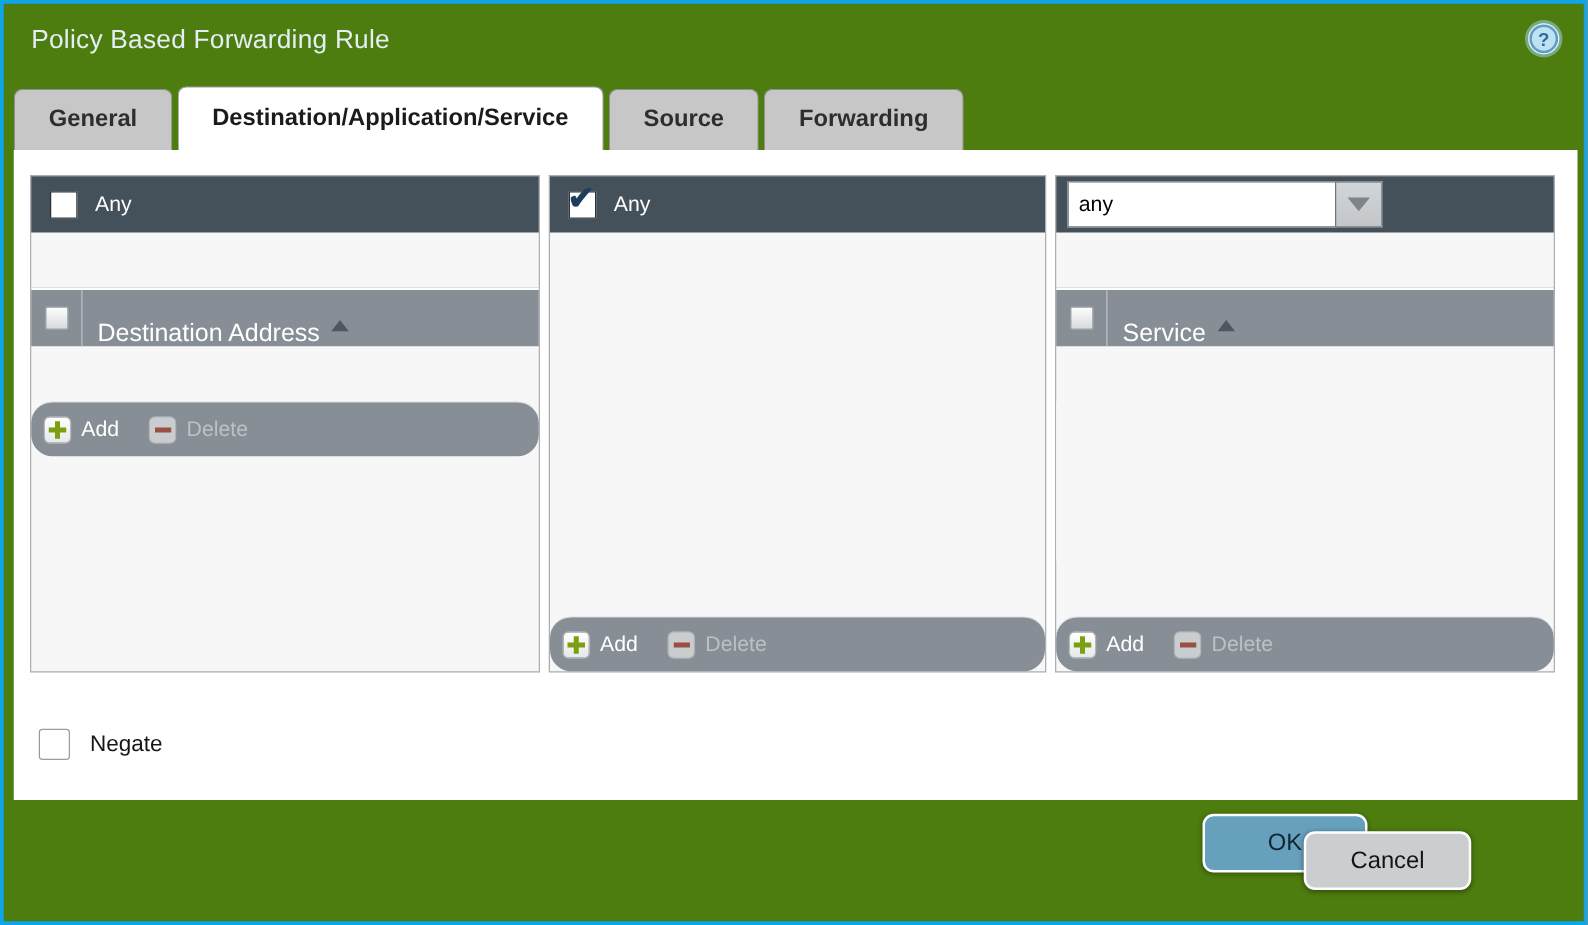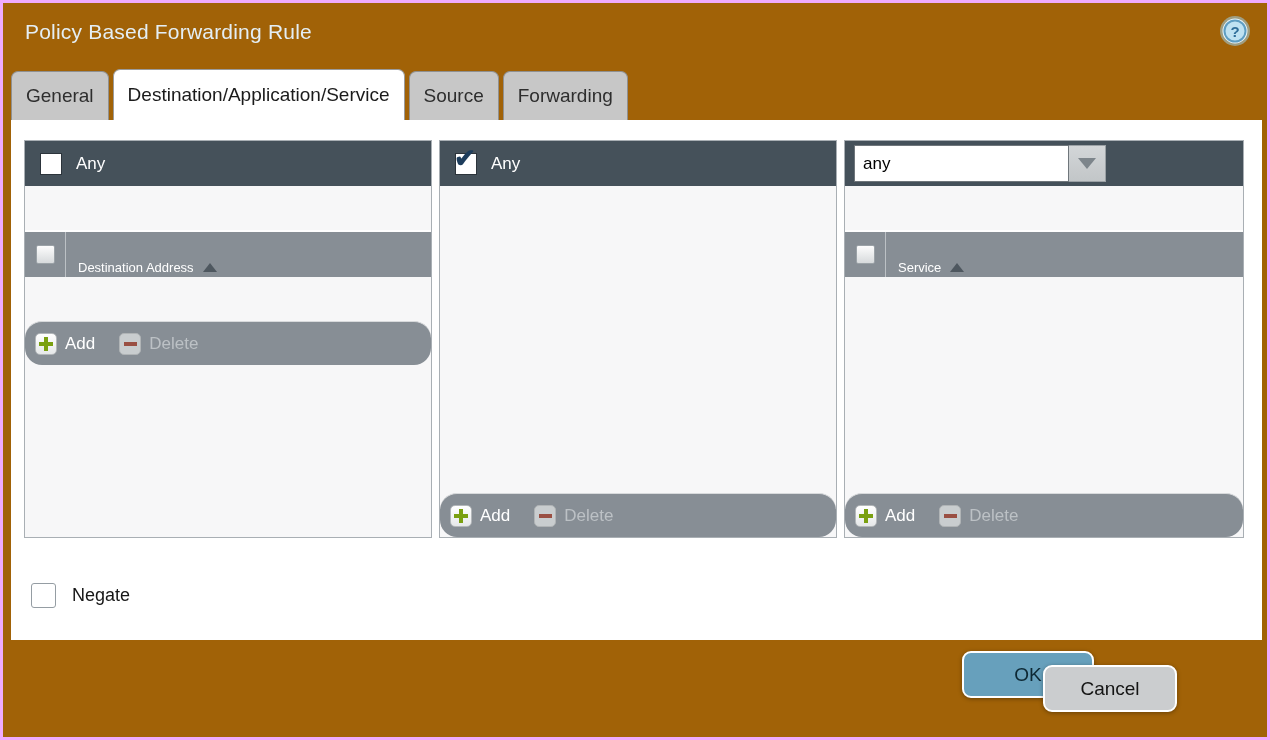--- a/index.html
+++ b/index.html
@@ -1,32 +1,32 @@
 <!DOCTYPE html>
 <html><head>
 <meta charset="utf-8">
 <style>
   * { margin:0; padding:0; box-sizing:border-box; }
   body { font-family:"Liberation Sans", sans-serif; background:#333; }
   .window {
     position:relative; width:1270px; height:740px;
-    background:#a16207; border:3px solid #f0abfc; overflow:hidden;
+    background:#4d7c0f; border:3px solid #0ea5e9; overflow:hidden;
   }
   .dlg-title {
     position:absolute; left:22px; top:17px;
     font-size:21px; font-weight:400; color:#e4eef4; letter-spacing:.2px;
   }
   .help-btn { position:absolute; right:16px; top:12px; width:32px; height:32px; cursor:pointer; }
 
   
   .tabs { position:absolute; left:8px; top:66px; height:51px; display:flex; align-items:flex-end; gap:4px; z-index:4; }
   .tab {
-    height:49px; display:flex; align-items:center; padding:0 14px;
+    height:49px; display:flex; align-items:center; padding:0 27px;
     background:#c7c7c7; border:1px solid #909090; border-bottom:none;
-    border-radius:7px 7px 0 0; font-size:19px; color:#2e2e2e; cursor:pointer; white-space:nowrap;
+    border-radius:7px 7px 0 0; font-size:19px; color:#2e2e2e; cursor:pointer; white-space:nowrap;font-weight:bold;
   }
   .tab.active {
     height:51px; background:#ffffff; color:#1b1b1b; border-color:#9b9b9b; z-index:6;
   }
 
   .content { position:absolute; left:8px; top:117px; width:1251px; height:520px; background:#fff; z-index:3; }
 
   
   .panel {
     position:absolute; top:20px; height:398px; display:flex; flex-direction:column;
@@ -39,21 +39,21 @@
   .panel-top {
     flex:none; height:45px; background:#45515a; display:flex; align-items:center; padding:0 9px;
   }
   .panel-top .any-label { color:#fff; font-size:17px; margin-left:14px; }
 
   .panel-colhead {
     flex:none; height:47px; background:#878e95; display:flex; align-items:center;
     border-top:2px solid #fefefe;
   }
   .cb-cell { width:41px; height:100%; flex:none; display:flex; align-items:center; justify-content:center; border-right:1px solid #bcc1c5; }
-  .colhead-label { color:#fff; font-size:13px; margin-left:12px; display:flex; align-items:center; gap:9px;margin-top:25px; }
+  .colhead-label { color:#fff; font-size:20px; margin-left:12px; display:flex; gap:9px;margin-top:25px; }
   .sort-asc {
     width:0; height:0; border-left:7px solid transparent; border-right:7px solid transparent;
     border-bottom:9px solid #4e575f; display:inline-block;
   }
 
   .panel-list { flex:1; background:#f7f7f8; overflow:hidden; }
   .list-row { height:40px; display:flex; align-items:center; background:#fff; border-bottom:1px solid #ededee; }
   .obj-chip {
     display:inline-flex; align-items:center; gap:8px; margin-left:12px;
     background:#f1860e; height:32px; padding:0 12px 0 7px;

